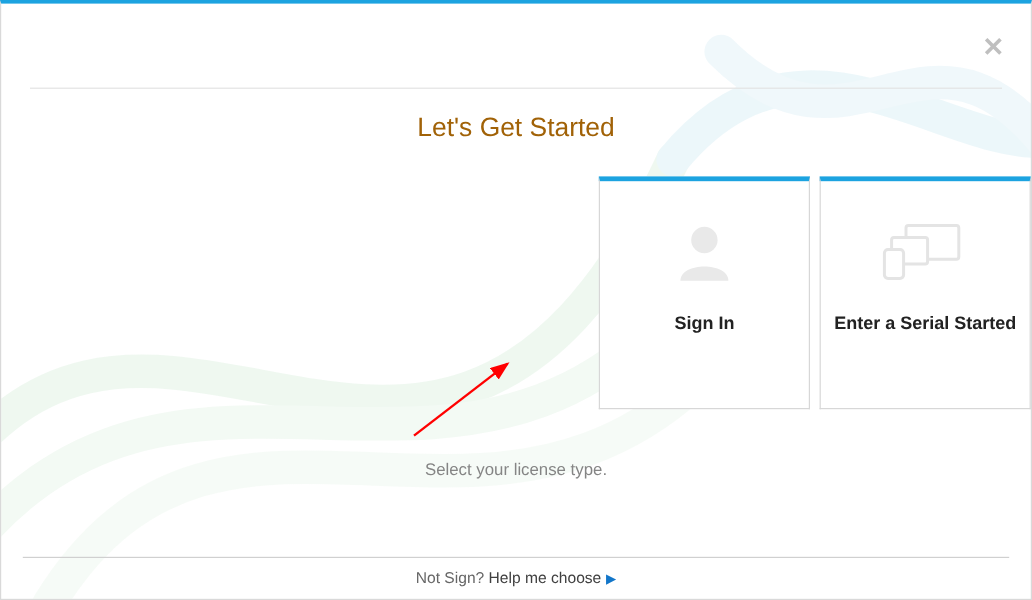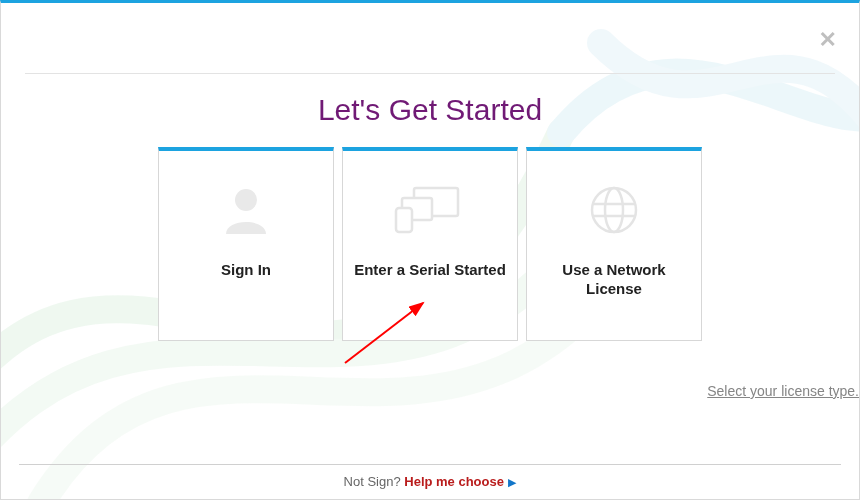--- a/index.html
+++ b/index.html
@@ -19,25 +19,25 @@
     position: absolute; top: 26px; right: 22px;
     color: #bfbfbf; font-size: 22px; font-weight: bold; line-height: 1;
     cursor: pointer; user-select: none; background: none; border: none;
   }
   .rule-top {
     position: absolute; left: 24px; right: 24px; top: 70px;
     border-top: 1px solid #e3e3e3;
   }
   .heading {
     position: absolute; top: 90px; left: 0; right: 0;
-    text-align: center; color: #701a75; font-size: 30px; font-weight: 400;
+    text-align: center; color: #a16207; font-size: 22px; font-weight: 400;
   }
   .cards {
     position: absolute; top: 144px; left: 0; right: 0;
-    display: flex; justify-content: center; gap: 8px;
+    display: flex; justify-content: flex-end; gap: 8px;
   }
   .card {
     width: 176px; height: 194px;
     background: #ffffff;
     border: 1px solid #d7d7d7;
     border-top: 4px solid #1ca3e0;
     cursor: pointer;
     display: flex; flex-direction: column; align-items: center;
     padding-top: 26px;
   }
@@ -45,31 +45,31 @@
     height: 66px; display: flex; align-items: center; justify-content: center;
   }
   .card .icon svg { display: block; }
   .card .title {
     margin-top: 18px;
     font-size: 15px; font-weight: bold; color: #222;
     text-align: center; line-height: 1.25; padding: 0 10px;
   }
   .helper {
     position: absolute; top: 380px; left: 0; right: 0;
-    text-align: right; color: #858585; font-size: 14px; text-decoration: underline;
+    text-align: center; color: #858585; font-size: 14px;
   }
   .rule-bottom {
     position: absolute; left: 18px; right: 18px; bottom: 34px;
     border-top: 1px solid #d0d0d0;
   }
   .footer {
     position: absolute; bottom: 10px; left: 0; right: 0;
     text-align: center; font-size: 13px; color: #666;
   }
-  .footer a { color: #b91c1c; text-decoration: none; cursor: pointer; font-weight: bold; }
+  .footer a { color: #404040; text-decoration: none; cursor: pointer; }
   .footer .chev { color: #1276c9; font-size: 11px; margin-left: 4px; }
   
   .arrow {
     position: absolute; left: 334px; top: 290px; pointer-events: none;
   }
 </style>
 </head>
 <body>
 
 <div class="window">
@@ -114,32 +114,20 @@
           <g fill="none" stroke="#e4e4e4" stroke-width="2.5">
             <rect x="20" y="4" width="44" height="28" rx="2" fill="#ffffff"></rect>
             <rect x="8" y="14" width="30" height="22" rx="2" fill="#ffffff"></rect>
             <rect x="2" y="24" width="16" height="24" rx="3" fill="#ffffff"></rect>
           </g>
         </svg>
       </div>
       <div class="title">Enter a Serial Started</div>
     </div>
 
-    <div class="card">
-      <div class="icon">
-        <svg width="56" height="56" viewBox="0 0 56 56">
-          <g fill="none" stroke="#e4e4e4" stroke-width="2.5">
-            <circle cx="28" cy="28" r="22"></circle>
-            <ellipse cx="28" cy="28" rx="9" ry="22"></ellipse>
-            <path d="M7 22 H49 M7 34 H49"></path>
-          </g>
-        </svg>
-      </div>
-      <div class="title">Use a Network License</div>
-    </div>
 
   </div>
 
   <div class="helper">Select your license type.</div>
 
   <div class="rule-bottom"></div>
 
   <div class="footer">
     <span>Not Sign? </span><a>Help me choose</a><span class="chev">▶</span>
   </div>

